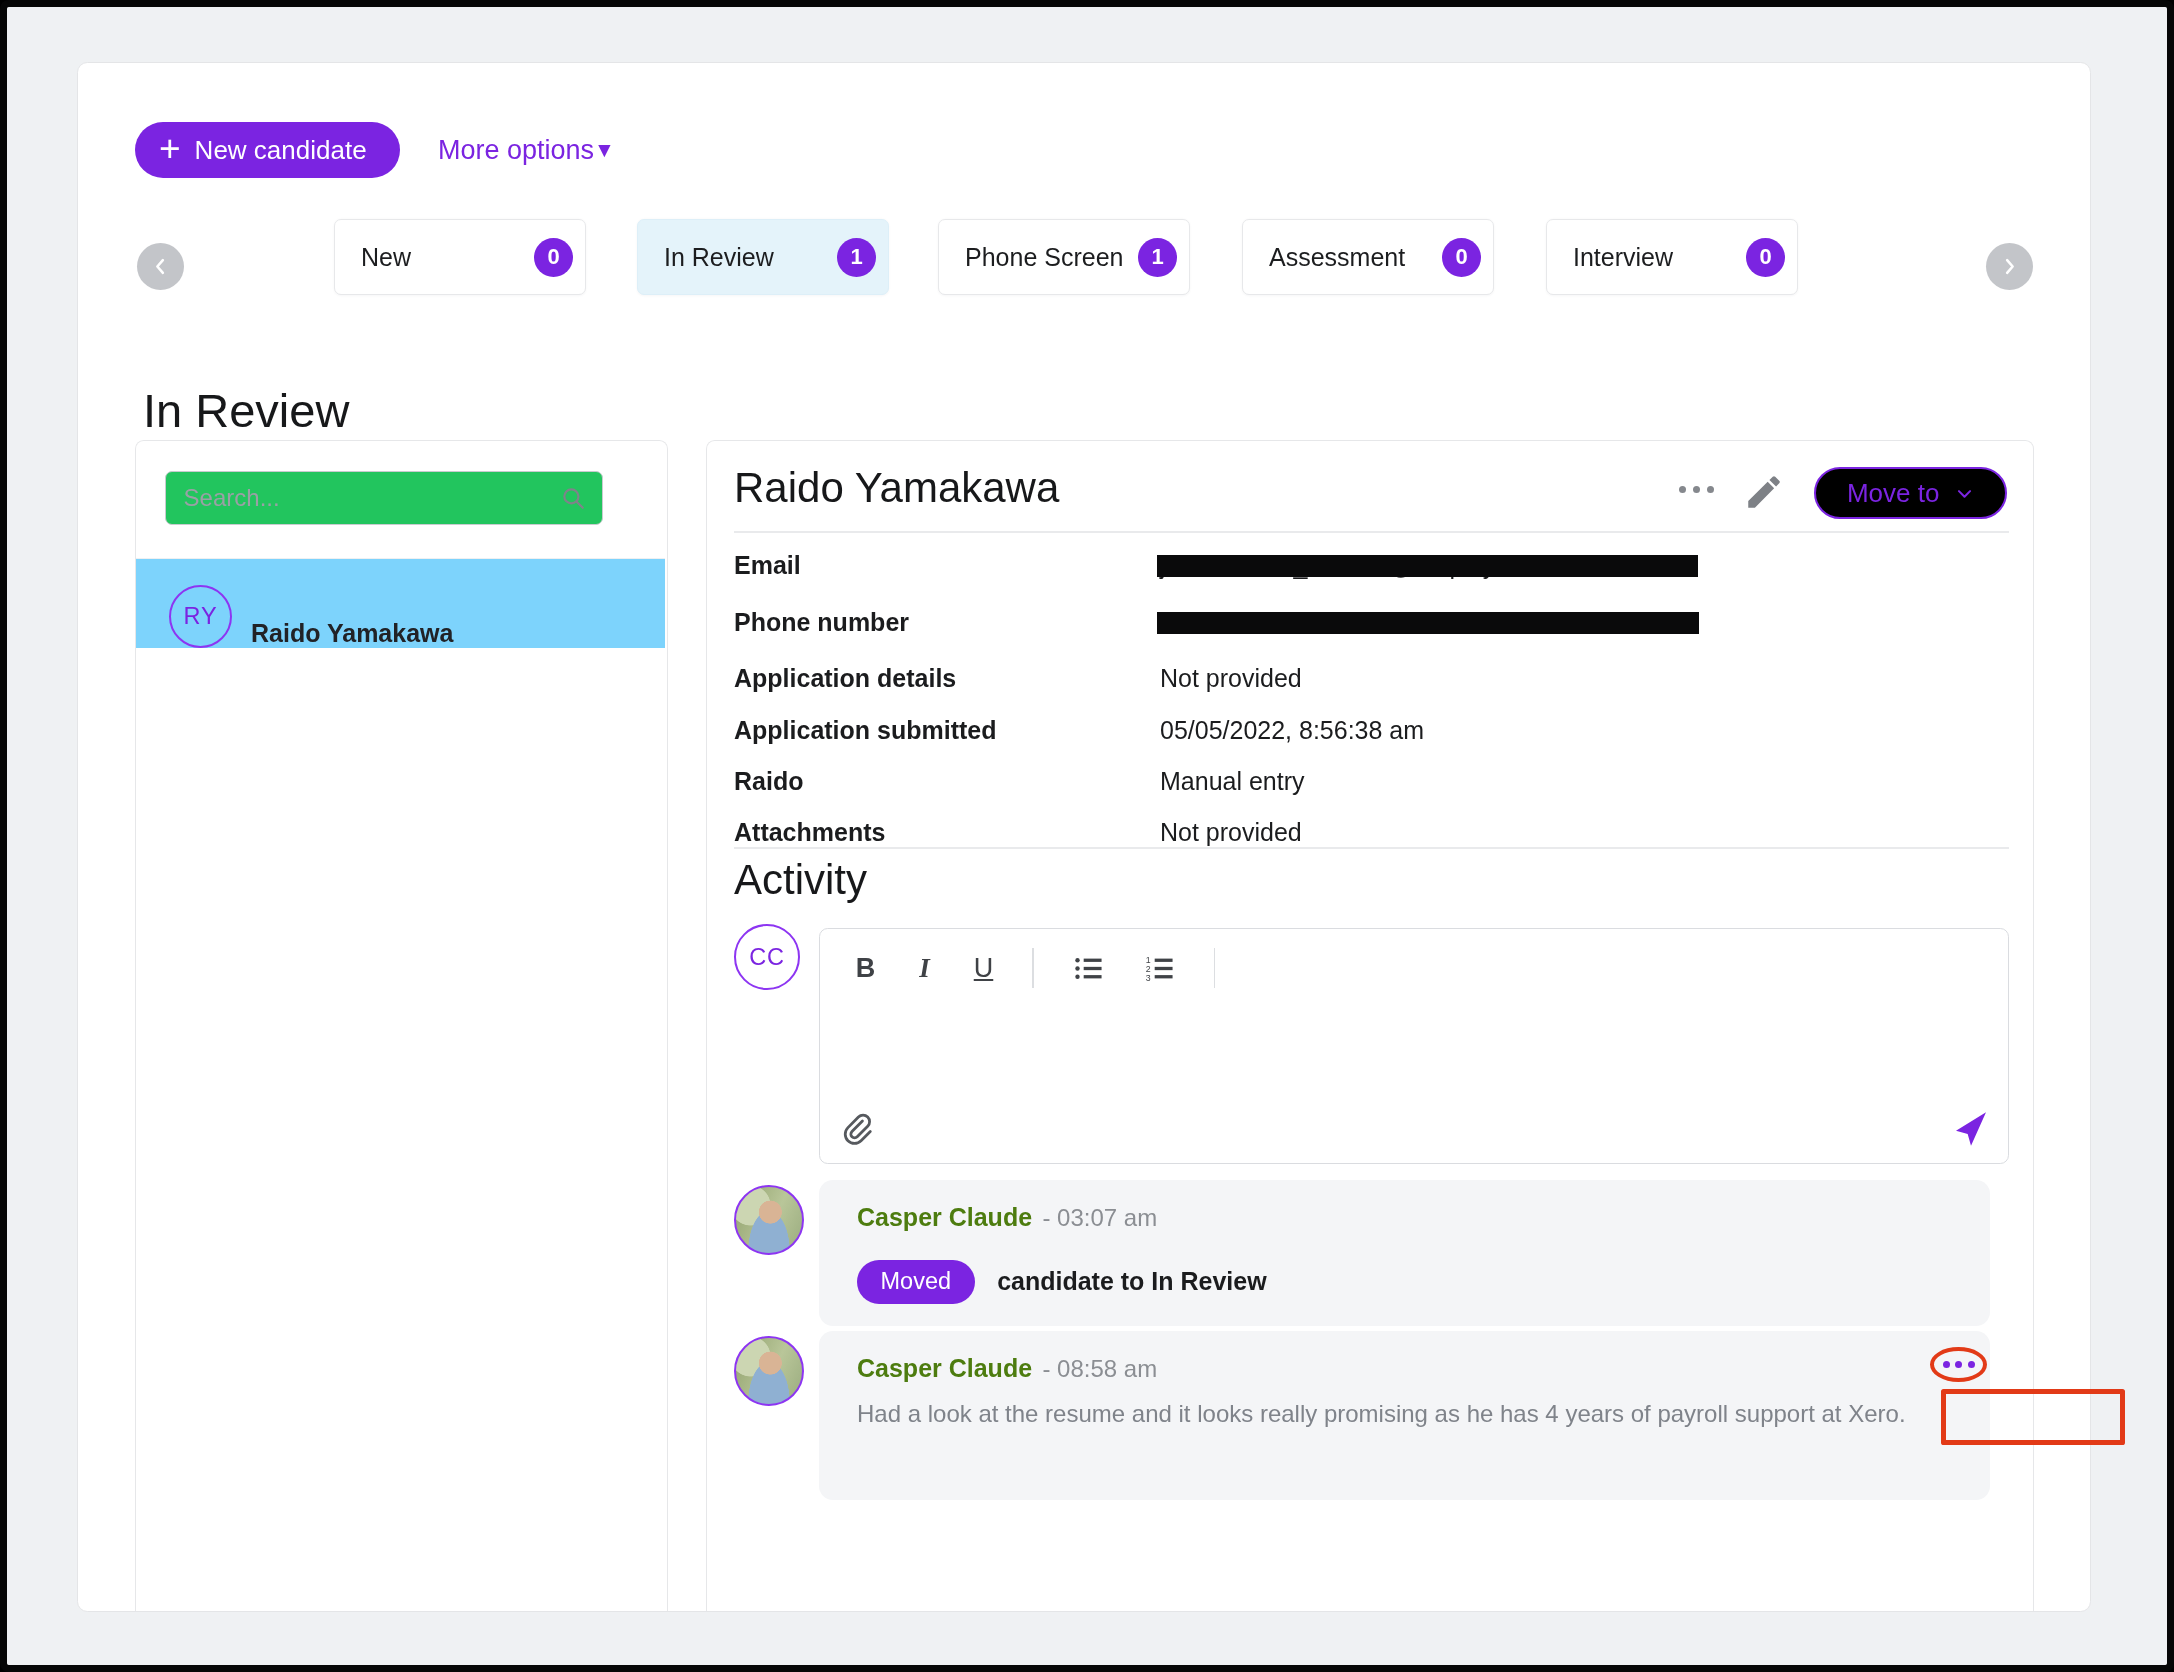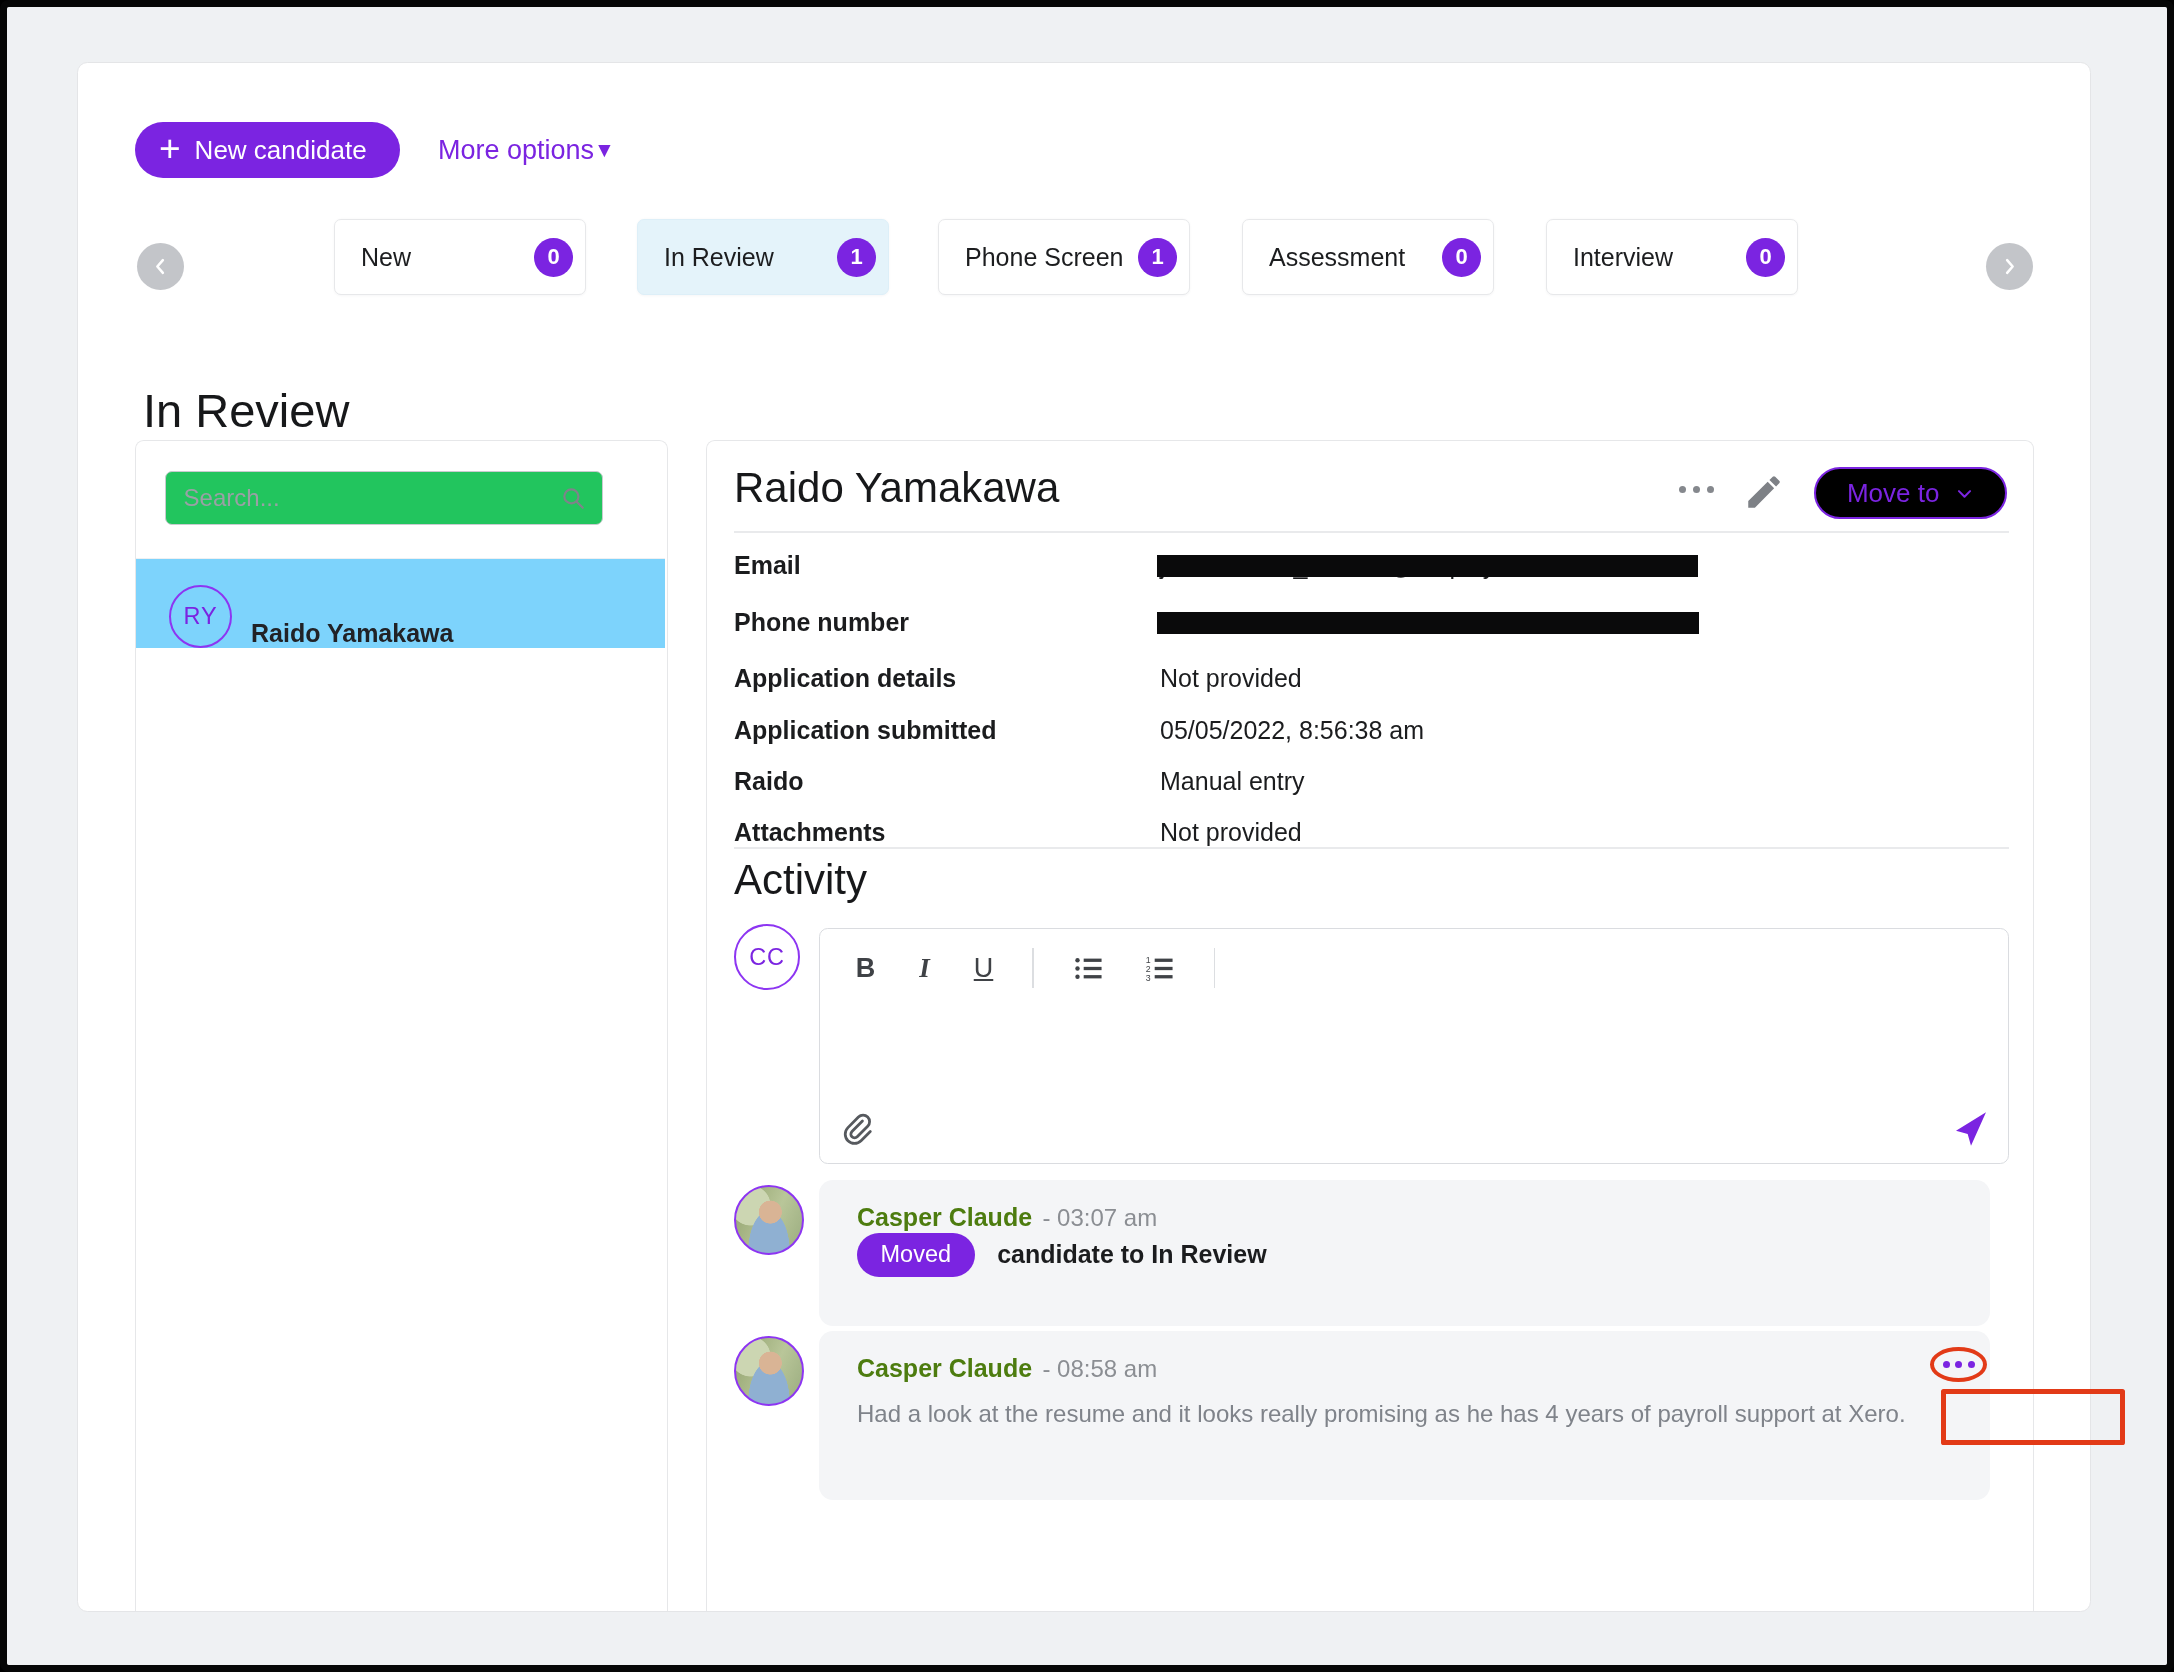--- a/index.html
+++ b/index.html
@@ -128,21 +128,21 @@
     border:2.6px solid #8d35f2;
     background:
       radial-gradient(circle at 52% 38%, #d9b495 0 21%, rgba(0,0,0,0) 22%),
       radial-gradient(ellipse at 50% 98%, #8fb0d2 0 44%, rgba(0,0,0,0) 45%),
       radial-gradient(circle at 22% 28%, #ccd6b2 0 28%, rgba(0,0,0,0) 29%),
       linear-gradient(115deg, #8fa06b, #b9c699 55%, #9aac7f);
   }
   .author-line { display:flex; align-items:baseline; gap:10.4px; }
   .author { font-size:25px; font-weight:700; color:#4d7c0f; }
   .time { font-size:24px; color:#8b8e93; }
-  .badge-row { margin-top:1px; display:flex; align-items:center; gap:22.6px; }
+  .badge-row { margin-top:28px; display:flex; align-items:center; gap:22.6px; }
   .moved-badge {
     background:#7b24e1; color:#fff; font-size:23.5px; padding:8.7px 23.5px; border-radius:23.5px;
   }
   .badge-text { font-size:25px; font-weight:700; color:#1b1c1e; }
   .comment { margin-top:15.6px; font-size:24px; color:#7f838a; line-height:32px; max-width:1156px; }
 
   .dots-btn {
     position:absolute; right:2.6px; top:15.6px; width:57px; height:35px;
     border:4.3px solid #e23a17; border-radius:50%;
     display:flex; align-items:center; justify-content:center; gap:5.2px; cursor:pointer;

